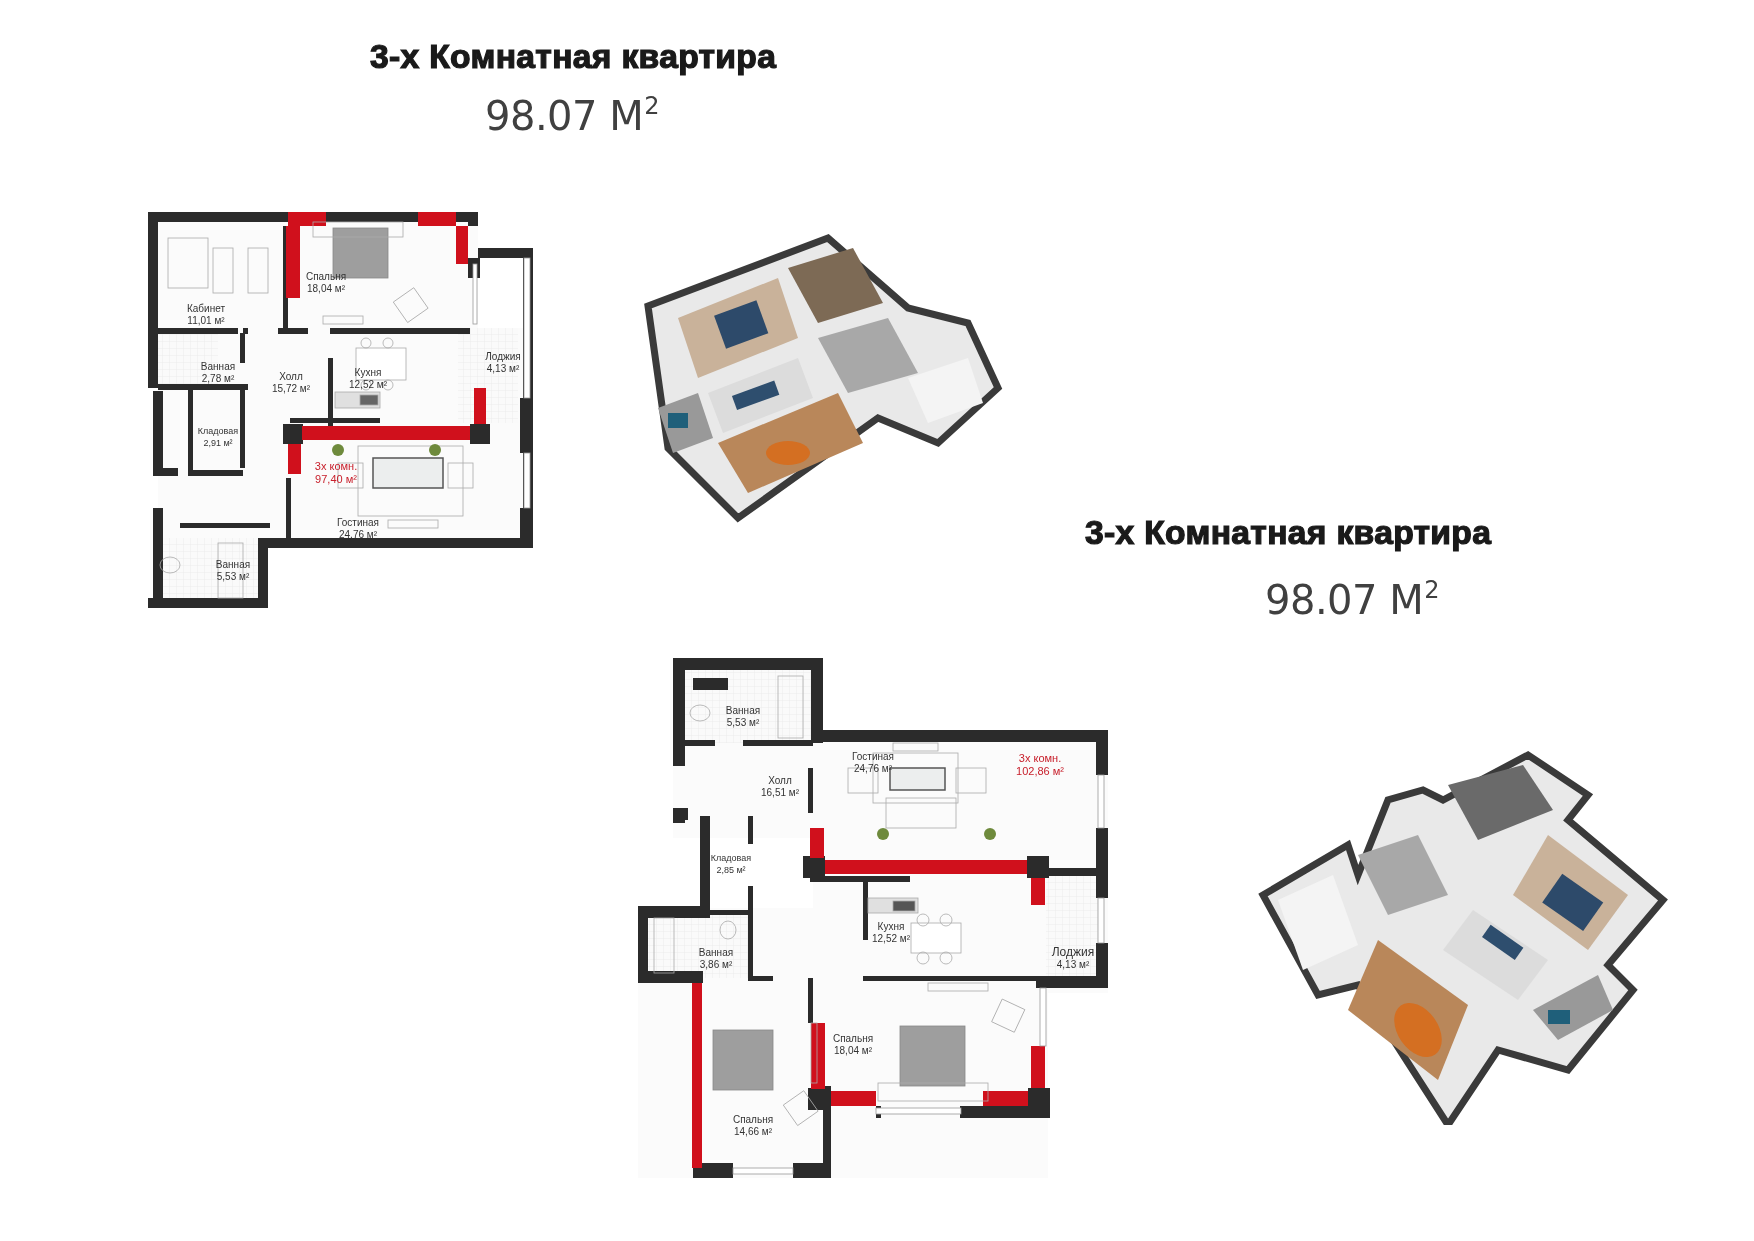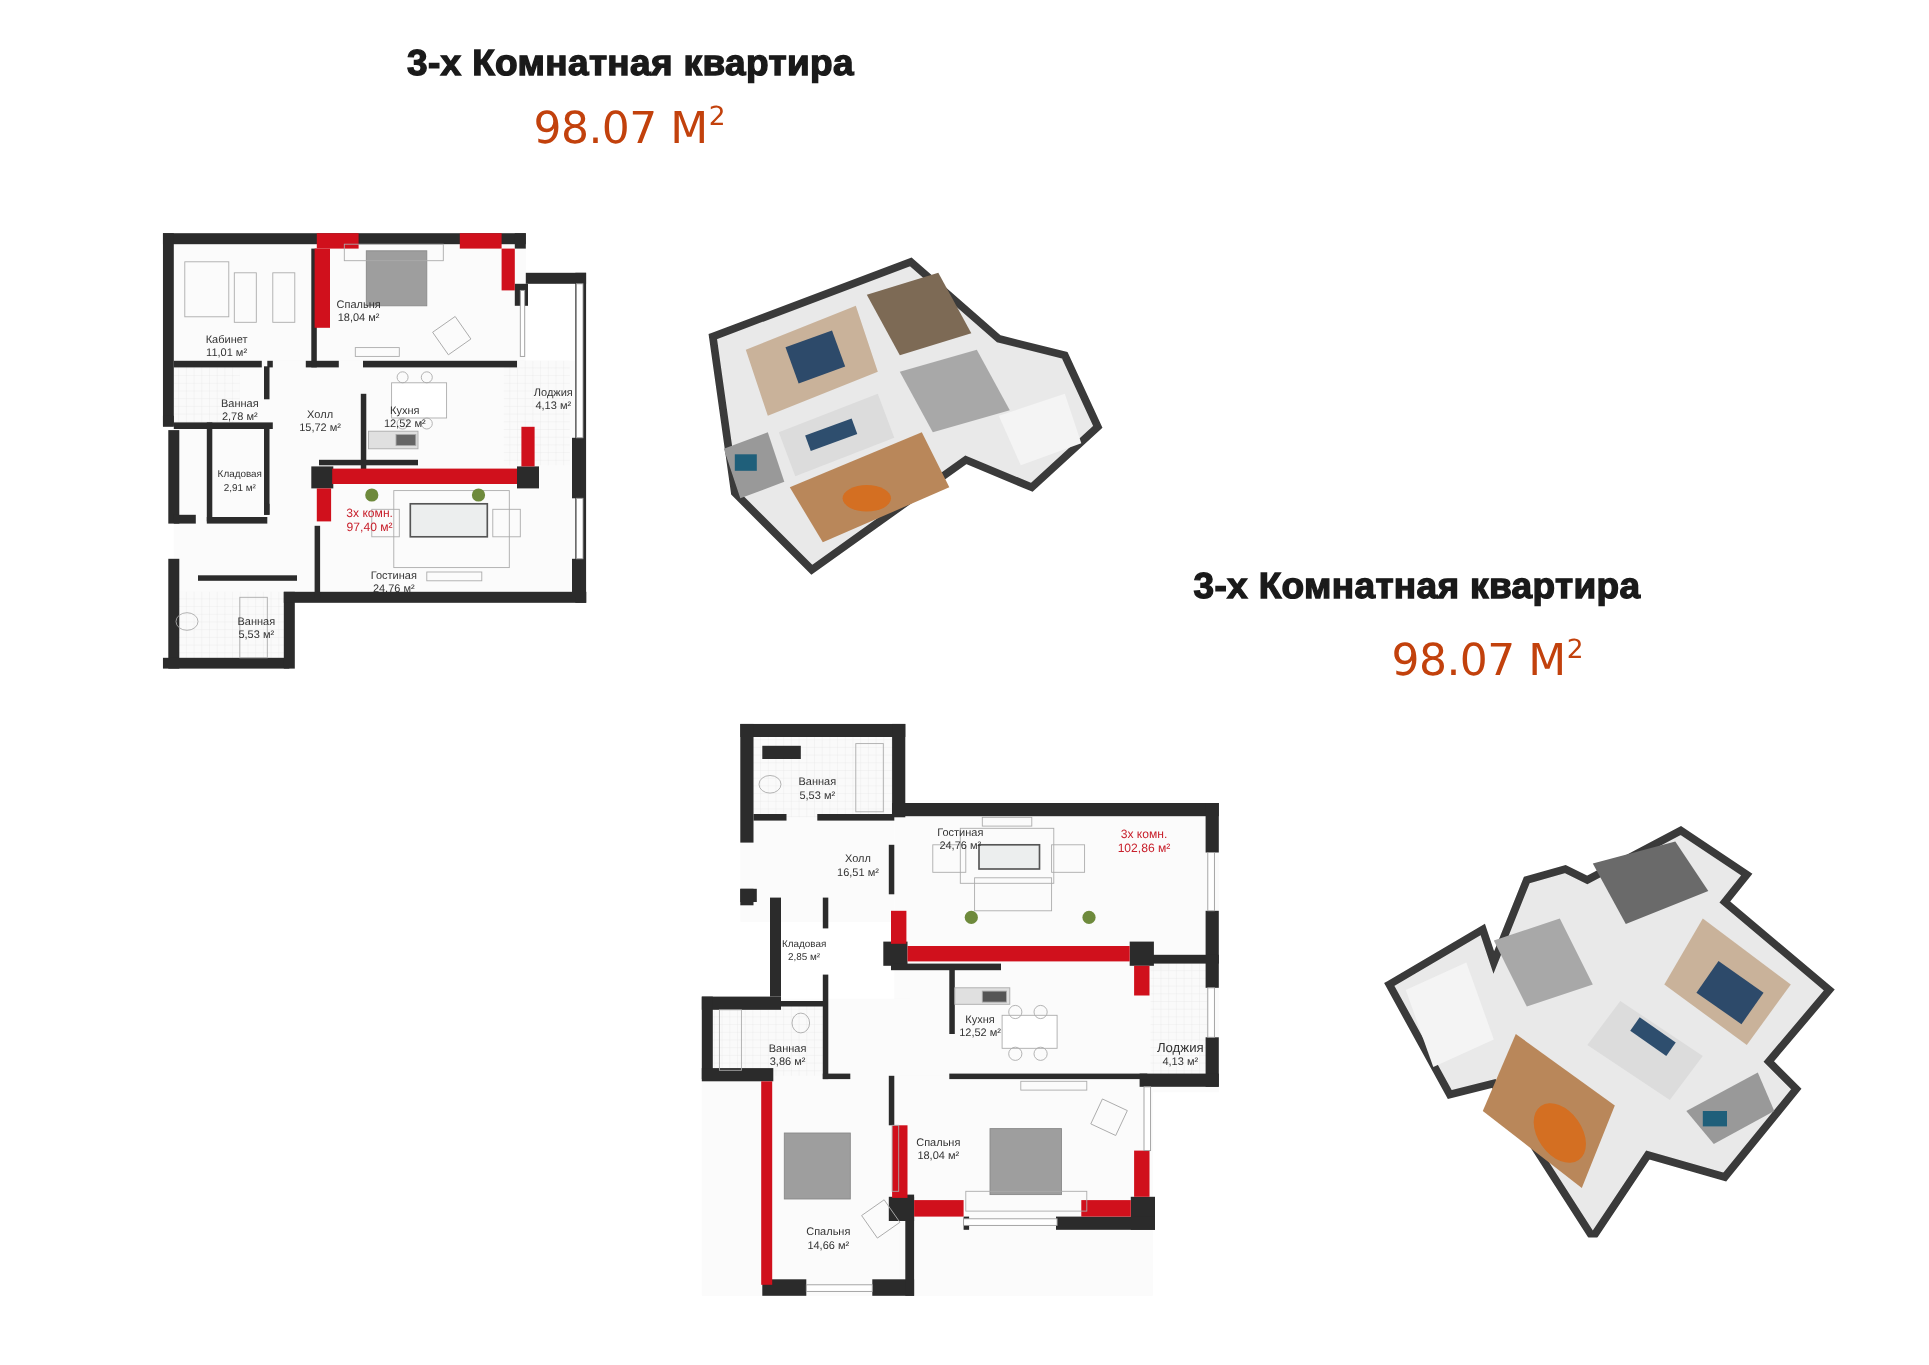--- a/index.html
+++ b/index.html
@@ -3,21 +3,21 @@
 <meta charset="utf-8">
 <style>
   html, body { margin: 0; padding: 0; background: #ffffff; }
   body { width: 1754px; height: 1241px; position: relative; overflow: hidden; font-family: "Liberation Sans", sans-serif; }
   .abs { position: absolute; }
   .title {
     font-family: "Liberation Sans", sans-serif; font-weight: 900; font-size: 33px; color: #1a1a1a;
     letter-spacing: 0.3px; white-space: nowrap; transform: scaleX(1.02); transform-origin: left top;
     -webkit-text-stroke: 1.2px #1a1a1a;
   }
-  .area { font-family: "DejaVu Sans", sans-serif; font-size: 40px; color: #c2410c; white-space: nowrap; font-weight: 400; letter-spacing: -0.5px; }
+  .area { font-family: "DejaVu Sans", sans-serif; font-size: 40px; color: #404040; white-space: nowrap; font-weight: 400; letter-spacing: -0.5px; }
   .area sup { font-size: 24px; vertical-align: 16px; margin-left: 1px; }
   svg text { font-family: "Liberation Sans", sans-serif; }
   .rl { font-size: 10px; fill: #333; text-anchor: middle; }
   .rl-red { font-size: 11px; fill: #c8202c; text-anchor: middle; }
 </style>
 </head>
 <body>
 
 <div class="abs title" style="left:370px; top:38px;">3-х Комнатная квартира</div>
 <div class="abs area" style="left:485px; top:92px;"><span>98.07 М</span><sup>2</sup></div>

